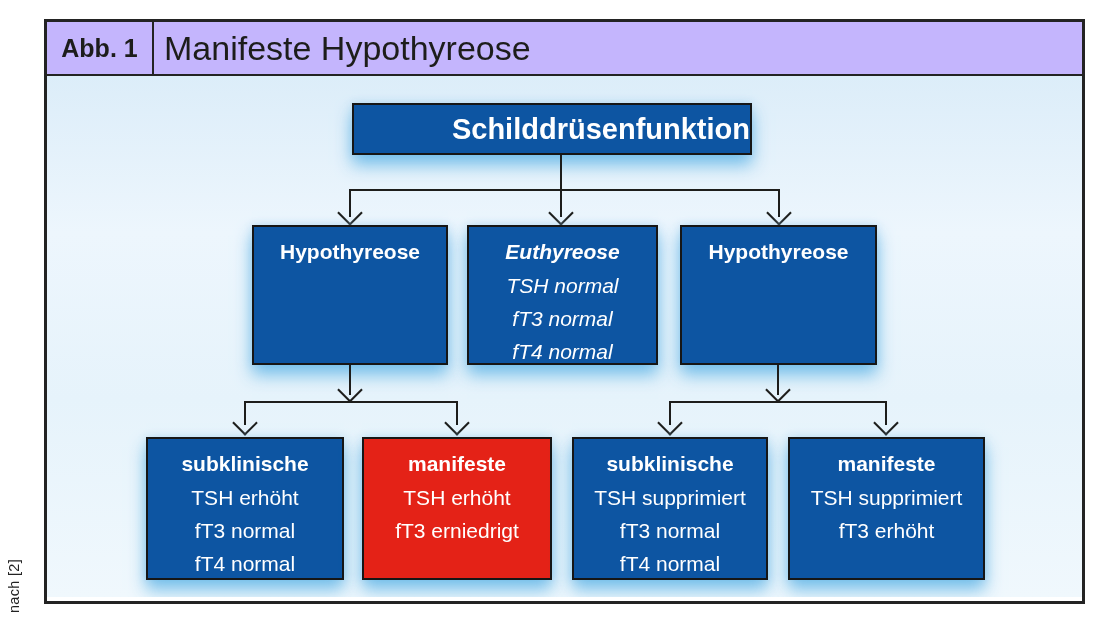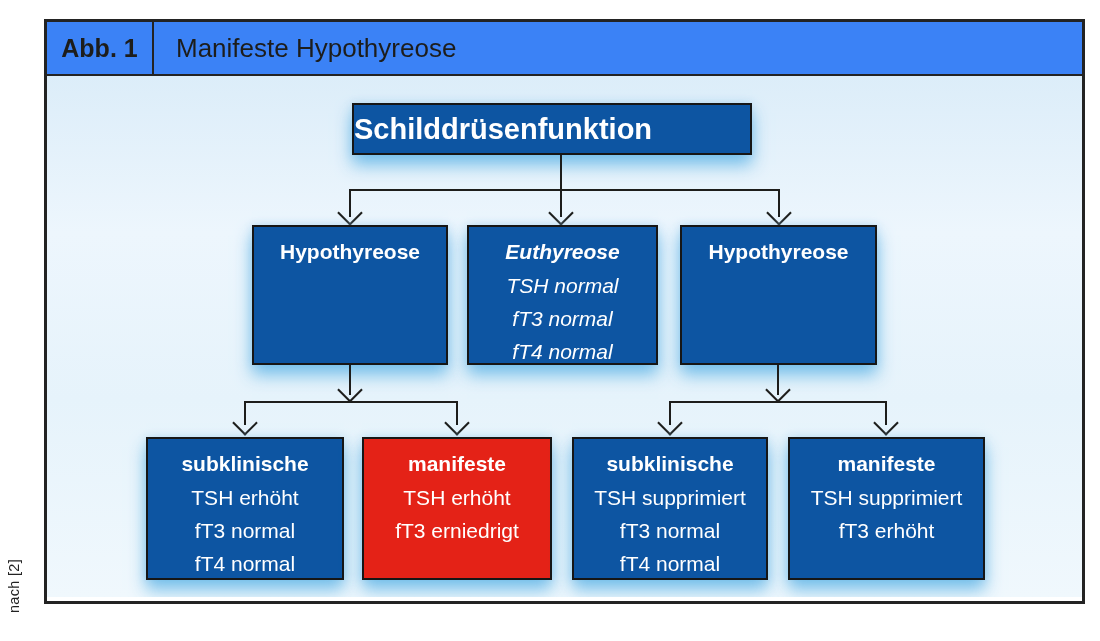--- a/index.html
+++ b/index.html
@@ -10,39 +10,39 @@
   }
   .credit{
     position:absolute;left:6px;top:613px;
     transform:rotate(-90deg);transform-origin:0 0;
     font-size:14.5px;color:#222;white-space:nowrap;letter-spacing:.3px;
   }
   .frame{
     position:absolute;left:44px;top:19px;width:1041px;height:585px;
     border:3px solid #232323;background:#ffffff;box-sizing:border-box;
   }
-  .header{height:54px;border-bottom:2.5px solid #232323;display:flex;background:#3b82f6;box-sizing:border-box;}
+  .header{height:54px;border-bottom:2.5px solid #232323;display:flex;background:#c4b5fd;box-sizing:border-box;}
   .hdr-label{
     width:107px;border-right:2.5px solid #232323;box-sizing:border-box;
     display:flex;align-items:center;justify-content:center;
     font-weight:bold;font-size:25px;color:#1d1d1b;
   }
-  .hdr-title{flex:1;display:flex;align-items:center;padding-left:22px;font-size:26px;color:#1d1d1b;}
+  .hdr-title{flex:1;display:flex;align-items:center;padding-left:10px;font-size:34px;color:#1d1d1b;}
   .canvas{
     position:relative;width:100%;height:521px;overflow:hidden;
     background:linear-gradient(180deg,#dcedf9 0%,#edf6fd 30%,#e6f3fb 62%,#f0f8fd 100%);
   }
   .node{
     position:absolute;box-sizing:border-box;border:2.5px solid #161616;
     background:#0d55a2;color:#ffffff;text-align:center;
     box-shadow:0 10px 16px rgba(105,185,232,.9),0 0 8px rgba(150,205,240,.45);
     padding-top:8px;
   }
   .node.red{background:#e42217;}
-  .node.root{display:flex;align-items:center;justify-content:flex-start;padding-top:0;}
+  .node.root{display:flex;align-items:center;justify-content:flex-end;padding-top:0;}
   .node .t{font-weight:bold;font-size:21px;line-height:34px;}
   .node.root .t{font-size:29px;line-height:1;}
   .node .ln{font-size:21px;line-height:33px;font-weight:normal;}
   .cline{position:absolute;background:#1d1d1b;}
   .chev{
     position:absolute;width:16px;height:16px;
     border-right:2.5px solid #1d1d1b;border-bottom:2.5px solid #1d1d1b;
     transform:rotate(45deg);
   }
 </style>

